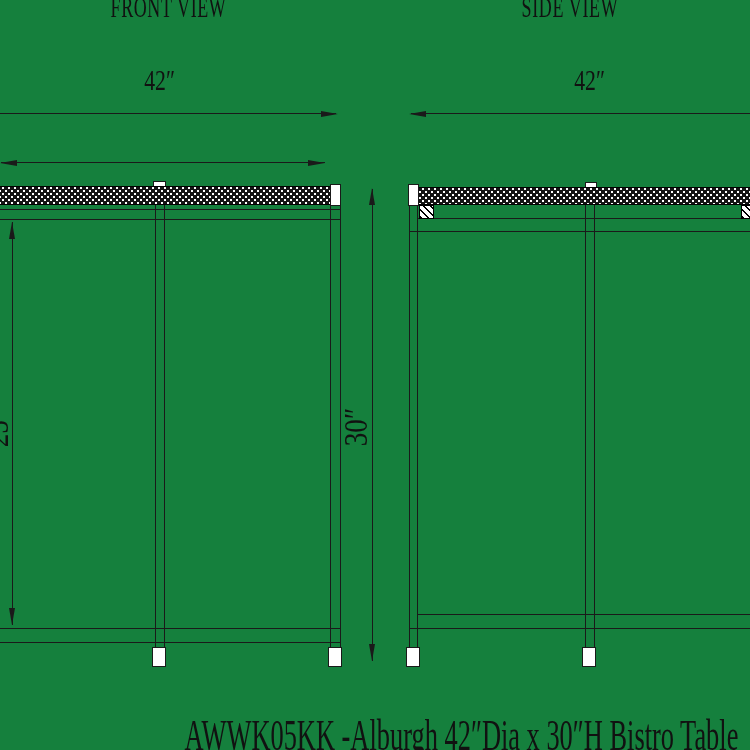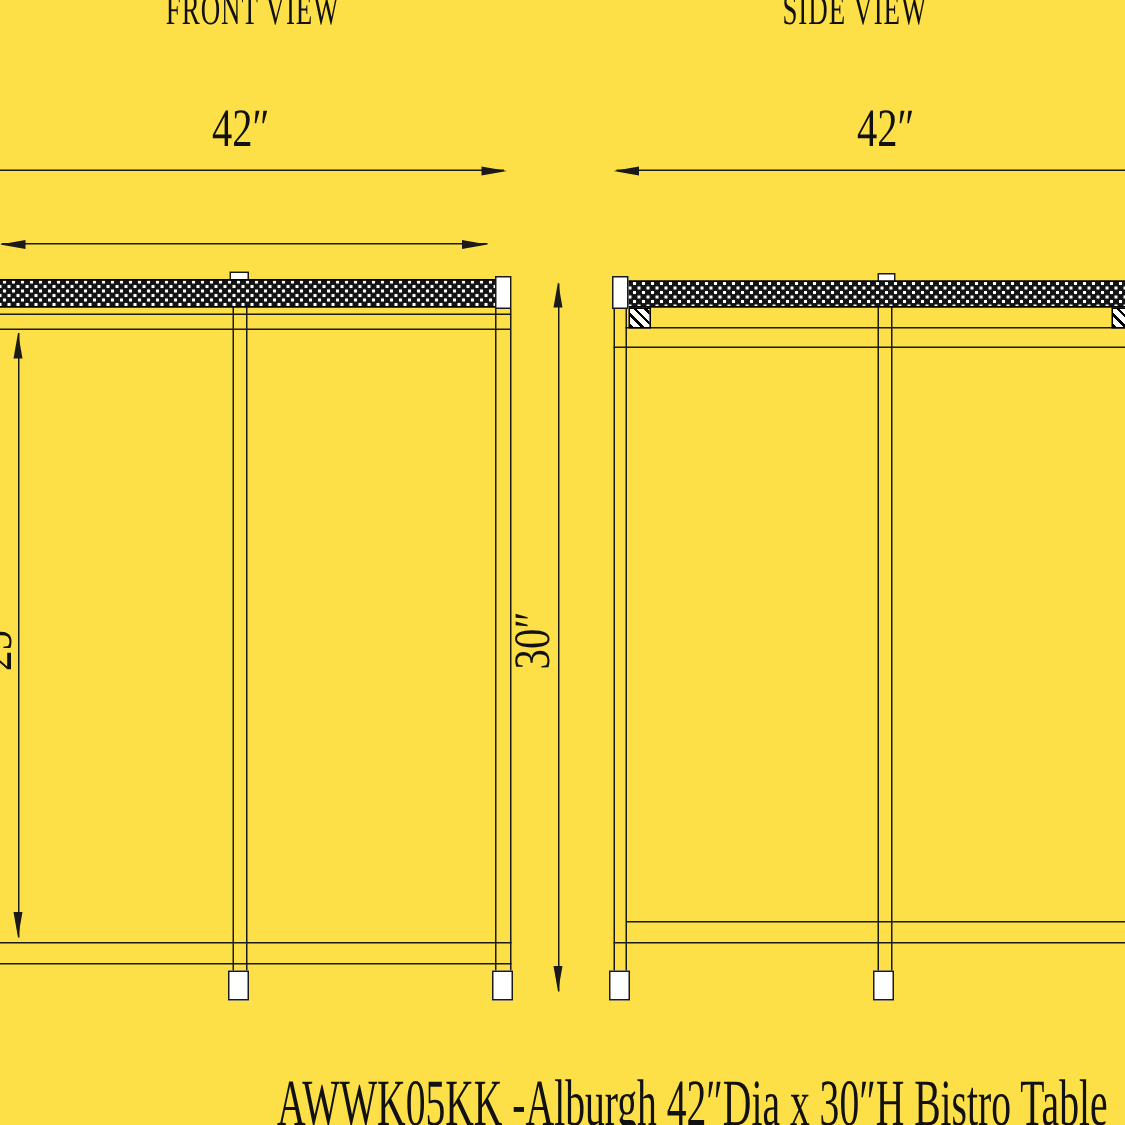--- a/index.html
+++ b/index.html
@@ -1,20 +1,20 @@
 <!DOCTYPE html>
 <html><head>
 <meta charset="utf-8">
 <style>
   html,body{margin:0;padding:0;}
   body{
     width:750px;height:750px;overflow:hidden;background:#fff;
     font-family:"Liberation Serif", serif;color:#111;
   }
-  #canvas{position:relative;width:750px;height:750px;background:#fde047;}
+  #canvas{position:relative;width:750px;height:750px;background:#15803d;}
   .hline{position:absolute;height:1.4px;background:#1a1a1a;}
   .vline{position:absolute;width:1.4px;background:#1a1a1a;}
   .thin{height:1.2px;}
   .thinv{width:1.2px;}
 
   
   .weave{
     position:absolute;
     background-color:#141414;
     background-image:
@@ -50,21 +50,21 @@
   .ah-r{border-top:3.5px solid transparent;border-bottom:3.5px solid transparent;border-left:17px solid #1a1a1a;}
   .ah-l{border-top:3.5px solid transparent;border-bottom:3.5px solid transparent;border-right:17px solid #1a1a1a;}
   .ah-u{border-left:3.5px solid transparent;border-right:3.5px solid transparent;border-bottom:17px solid #1a1a1a;}
   .ah-d{border-left:3.5px solid transparent;border-right:3.5px solid transparent;border-top:17px solid #1a1a1a;}
 
   
   .ctr{position:absolute;width:300px;text-align:center;white-space:nowrap;z-index:5;}
   .cond{display:inline-block;transform:scaleX(0.62);transform-origin:center top;}
   .cond75{display:inline-block;transform:scaleX(0.75);transform-origin:center top;}
   .title-text{font-size:29px;letter-spacing:1px;}
-  .dim-text{font-size:36px;}
+  .dim-text{font-size:29px;}
   .rot-box{position:absolute;width:60px;height:60px;display:flex;align-items:center;justify-content:center;z-index:5;}
   .rot-span{display:inline-block;white-space:nowrap;font-size:34px;transform:rotate(-90deg) scaleX(0.8);}
   .caption-wrap{position:absolute;left:0;right:0;top:710px;text-align:center;white-space:nowrap;z-index:5;}
   .caption-text{display:inline-block;font-size:44px;transform:scaleX(0.60);transform-origin:center top;}
 </style>
 </head>
 <body>
 
 <div id="canvas">
 

